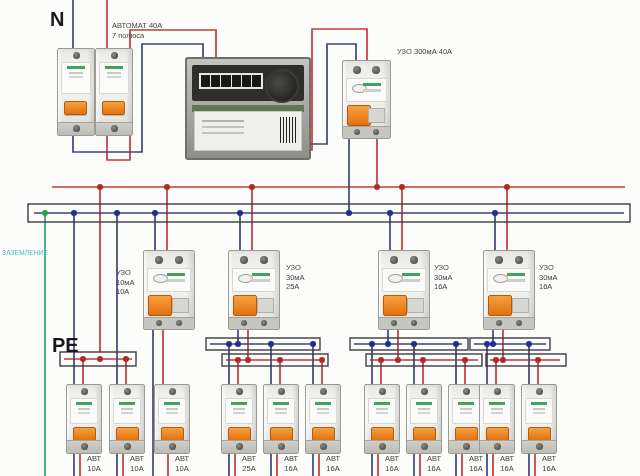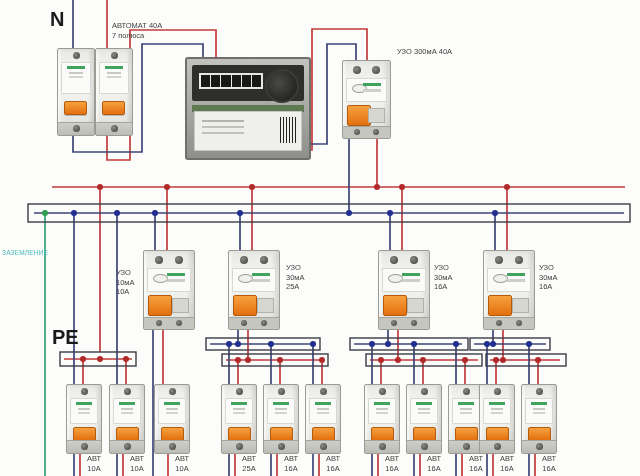--- a/index.html
+++ b/index.html
@@ -157,21 +157,21 @@
       <circle class="bd" cx="414" cy="344" r="3"></circle>
         <circle class="bd" cx="456" cy="344" r="3"></circle>
       <circle class="bd" cx="487" cy="344" r="3"></circle>
         <circle class="bd" cx="493" cy="344" r="3"></circle>
       <circle class="bd" cx="529" cy="344" r="3"></circle>
     </g>
     <circle class="gd" cx="45" cy="213" r="3"></circle>
   </svg>
 
   <div class="biglbl" style="left:50px;top:8px;">N</div>
-  <div class="biglbl" style="left:52px;top:326px;">PE</div>
+  <div class="biglbl" style="left:52px;top:334px;">PE</div>
   <div class="glbl">ЗАЗЕМЛЕНИЕ</div>
   <div class="lbl" style="left:112px;top:21px;">АВТОМАТ 40А
 7 полюса</div>
   <div class="lbl" style="left:397px;top:47px;">УЗО 300мА 40А</div>
 
   <div class="cb tall" style="left:57px;top:48px;">
     <i class="sc t"></i>
       <div class="face"></div>
     <div class="tog"></div>
     <div class="foot">

